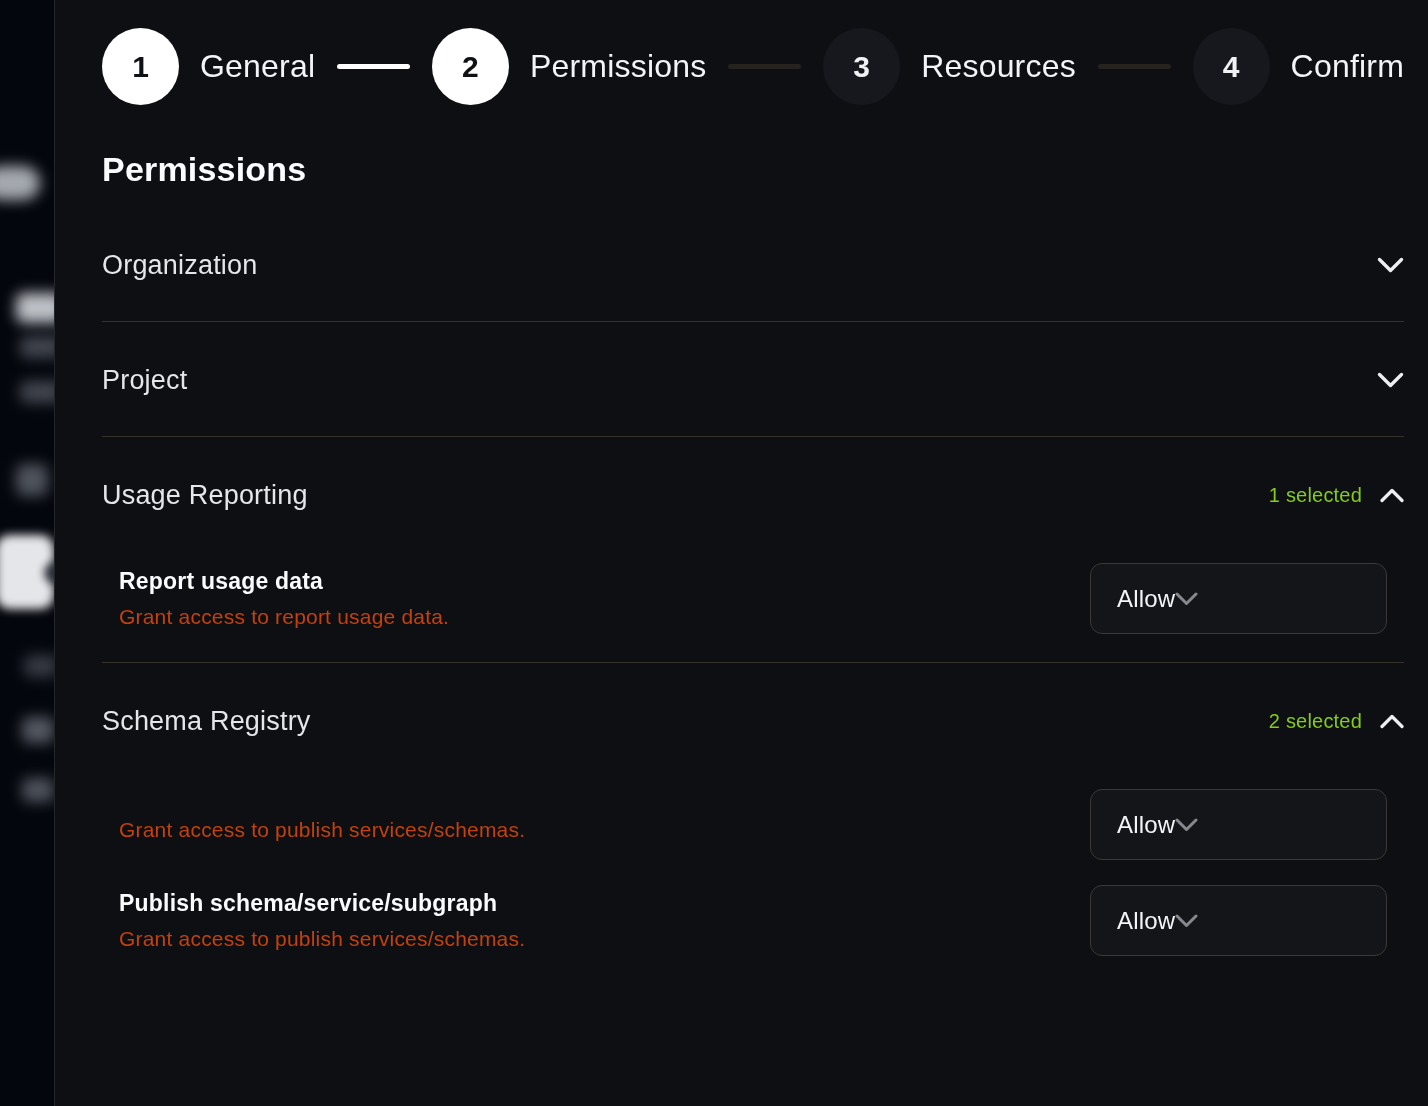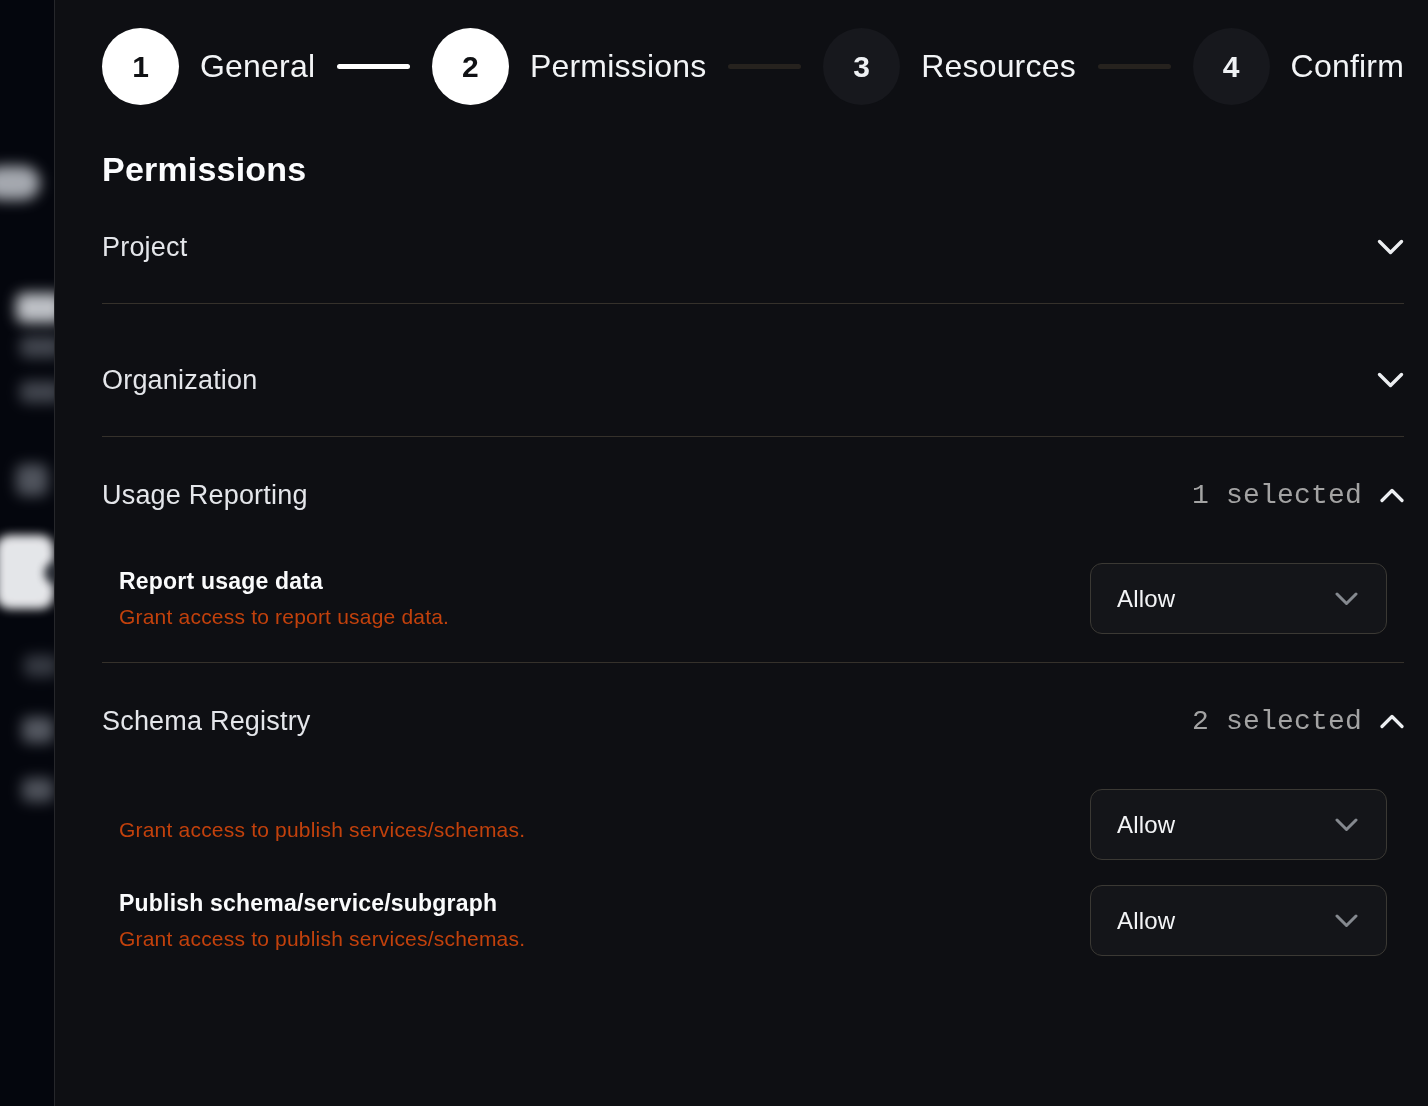--- a/index.html
+++ b/index.html
@@ -71,38 +71,38 @@
   .section.with-rows { padding-bottom: 28px; }
   .section.last { border-bottom: none; }
   .section-header {
     display: flex; align-items: center; justify-content: space-between;
     cursor: pointer;
   }
   .section-title {
     font-size: 27px; font-weight: 400; color: #e4e6ea; letter-spacing: .2px;
   }
   .section-meta { display: flex; align-items: center; gap: 18px; }
-  .selected-count { font-size: 28px; color: #a3a3a3; letter-spacing: .2px; font-family: Liberation Mono, monospace; }
+  .selected-count { font-size: 20px; color: #84cc16; letter-spacing: .2px; }
   .chev { display: block; }
 
   .perm-rows { margin-top: 52px; display: flex; flex-direction: column; gap: 25px; }
   .perm-row {
     display: flex; align-items: center; justify-content: space-between;
     padding: 0 17px;
   }
   .perm-text {}
   .perm-title { font-size: 23px; font-weight: 700; color: #fafbfc; letter-spacing: .2px; }
   .perm-desc  { font-size: 21px; color: #c2410c; margin-top: 10px; letter-spacing: .2px; }
 
   .select-box {
     width: 297px; height: 71px; box-sizing: border-box; flex: none;
     background: #141519;
     border: 1px solid #3b3934;
     border-radius: 12px;
-    display: flex; align-items: center; justify-content: space-between;
+    display: flex; align-items: center; 
     padding: 0 28px 0 26px;
     cursor: pointer;
   }
   .select-value { font-size: 24px; color: #f3f4f6; letter-spacing: .2px; }
 </style>
 </head>
 <body>
 
 <div class="sidebar">
   <div class="blur-shape bs-pill"></div>
@@ -138,32 +138,32 @@
     <div class="step">
       <div class="step-circle dim">4</div>
       <div class="step-label">Confirm</div>
     </div>
   </div>
 
   <h1 class="page-title">Permissions</h1>
 
   <div>
 
-    <div class="section">
-      <div class="section-header">
-        <div class="section-title">Project</div>
+    <div class="section first">
+      <div class="section-header">
+        <div class="section-title">Organization</div>
         <svg class="chev" width="27" height="17" viewBox="0 0 27 17">
           <path d="M2.5 2.5 L13.5 13.5 L24.5 2.5" stroke="#eceef1" stroke-width="3.4" fill="none" stroke-linecap="round" stroke-linejoin="round"></path>
         </svg>
       </div>
     </div>
 
-    <div class="section first">
-      <div class="section-header">
-        <div class="section-title">Organization</div>
+    <div class="section">
+      <div class="section-header">
+        <div class="section-title">Project</div>
         <svg class="chev" width="27" height="17" viewBox="0 0 27 17">
           <path d="M2.5 2.5 L13.5 13.5 L24.5 2.5" stroke="#eceef1" stroke-width="3.4" fill="none" stroke-linecap="round" stroke-linejoin="round"></path>
         </svg>
       </div>
     </div>
 
     <div class="section with-rows">
       <div class="section-header">
         <div class="section-title">Usage Reporting</div>
         <div class="section-meta">

